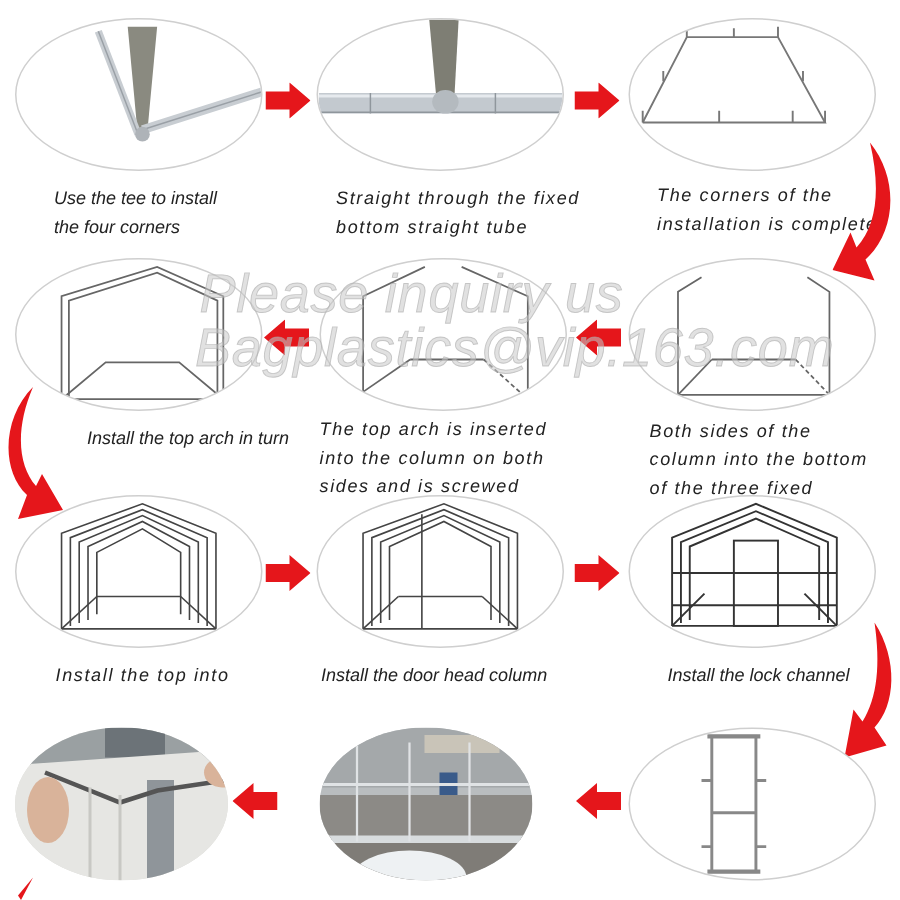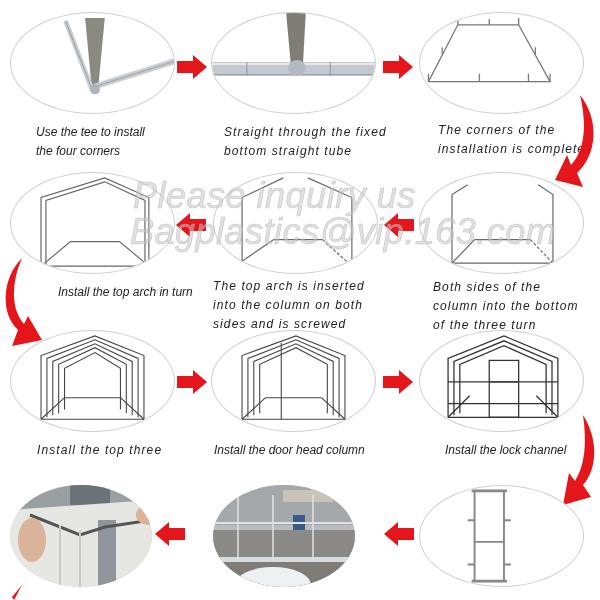--- a/index.html
+++ b/index.html
@@ -118,42 +118,42 @@
     <polyline points="32,92 32,22 48,12"></polyline>
     <polyline points="120,12 135,22 135,92"></polyline>
     <line x1="32" y1="92" x2="135" y2="92"></line>
     <line x1="32" y1="92" x2="55" y2="68"></line>
       <line x1="55" y1="68" x2="112" y2="68"></line>
       <line x1="112" y1="68" x2="135" y2="92" stroke-dasharray="3,2"></line>
   </svg>
 </div>
 <div class="caption wide" style="left:433px;top:278px;">Both sides of the
 column into the bottom
-of the three turn</div>
+of the three fixed</div>
 
 <div class="curve" style="left:0px;top:258px;">
   <svg width="45" height="100" viewBox="0 0 45 100">
     <path d="M22,0 C2,20 0,55 18,72 L12,88 L42,82 L28,58 L24,66 C12,52 10,28 22,0 Z" fill="#e5161b"></path>
   </svg>
 </div>
 
 <div class="ellipse" style="left:10px;top:330px;width:165px;height:102px;">
   <svg viewBox="0 0 165 102" fill="none" stroke="#444" stroke-width="1.1">
     <polyline points="30,90 30,25 85,5 135,25 135,90"></polyline>
     <polyline points="36,88 36,28 85,9 129,28 129,88"></polyline>
     <polyline points="42,86 42,31 85,13 123,31 123,86"></polyline>
     <polyline points="48,84 48,34 85,17 117,34 117,84"></polyline>
     <polyline points="54,80 54,38 85,22 111,38 111,80"></polyline>
     <line x1="30" y1="90" x2="135" y2="90"></line>
     <line x1="30" y1="90" x2="54" y2="68"></line>
       <line x1="54" y1="68" x2="111" y2="68"></line>
       <line x1="111" y1="68" x2="135" y2="90"></line>
   </svg>
 </div>
-<div class="caption wide" style="left:37px;top:441px;">Install the top three</div>
+<div class="caption wide" style="left:37px;top:441px;">Install the top into</div>
 
 <div class="arrow" style="left:177px;top:370px;">
   <svg width="30" height="24" viewBox="0 0 30 24">
       <polygon points="0,6 16,6 16,0 30,12 16,24 16,18 0,18" fill="#e5161b"></polygon>
     </svg>
 </div>
 
 <div class="ellipse" style="left:211px;top:330px;width:165px;height:102px;">
   <svg viewBox="0 0 165 102" fill="none" stroke="#444" stroke-width="1.1">
     <polyline points="30,90 30,25 85,5 135,25 135,90"></polyline>

